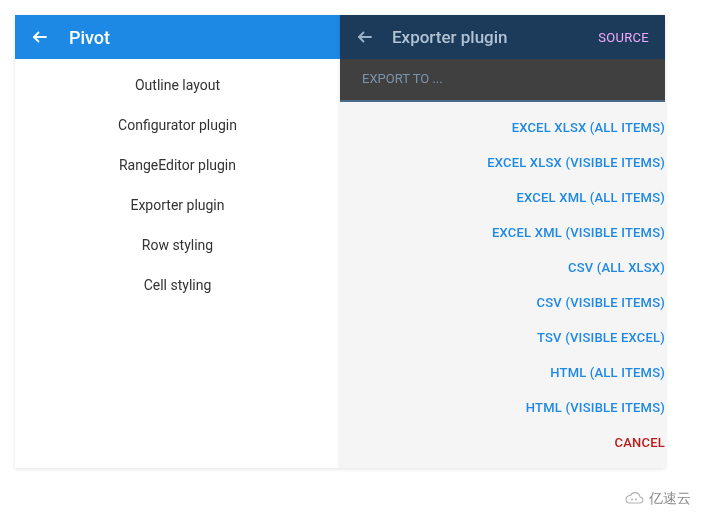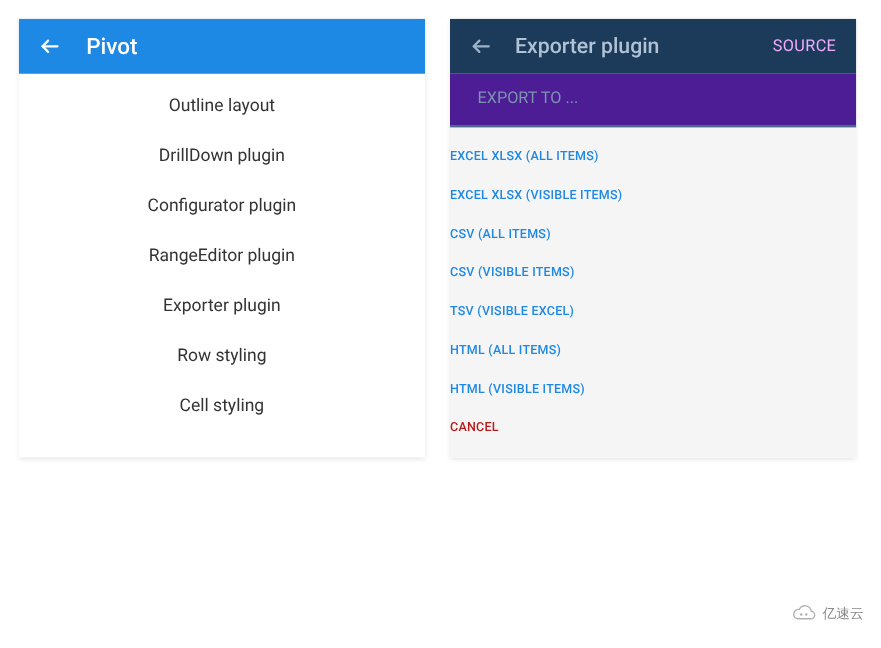--- a/index.html
+++ b/index.html
@@ -5,21 +5,20 @@
     * { box-sizing: border-box; margin: 0; padding: 0; }
     body {
       font-family: -apple-system, BlinkMacSystemFont, 'Segoe UI', Roboto, Arial, sans-serif;
       background: #fff;
       width: 705px;
       height: 518px;
       position: relative;
     }
     .container {
       display: flex;
-      gap: 20px;
       padding: 15px;
     }
     .panel {
       background: #fff;
       box-shadow: 0 1px 4px rgba(0,0,0,0.12);
       overflow: hidden;
     }
     .panel-left { width: 325px; }
     .panel-right { width: 325px; }
 
@@ -67,21 +66,21 @@
       color: #b0c2d4;
     }
     .header-right .source {
       font-size: 13px;
       font-weight: 400;
       letter-spacing: 0.3px;
       color: #f0abfc;
       cursor: pointer;
     }
     .subheader-right {
-      background: #4c1d95;
+      background: #404040;
       color: #7b95af;
       padding: 12px 16px 14px 22px;
       font-size: 13px;
       border-bottom: 2px solid #4a6a89;
     }
 
     
     .list-left {
       padding: 6px 0;
       text-align: center;
@@ -93,62 +92,61 @@
       cursor: pointer;
     }
 
     
     .list-right {
       padding: 8px 0;
       background: #f5f5f5;
     }
     .list-right .option {
       padding: 10px 0;
-      text-align: left;
-      font-size: 10px;
+      text-align: right;
+      font-size: 13px;
       font-weight: 500;
       color: #1e88e5;
       cursor: pointer;
       letter-spacing: 0.2px;
     }
     .list-right .cancel {
       color: #b91c1c;
     }
 
     
     .watermark {
       position: absolute;
       right: 14px;
-      bottom: 20px;
+      bottom: 10px;
       display: flex;
       align-items: center;
       gap: 4px;
       color: #888;
-      font-size: 11px;
+      font-size: 14px;
     }
     .watermark svg { opacity: 0.65; }
   </style>
 </head>
 <body>
 
 <div class="container">
 
   <div class="panel panel-left">
     <div class="header-left">
       <span class="back-arrow">
         <svg width="18" height="18" viewBox="0 0 24 24" fill="none" stroke="#fff" stroke-width="2.4" stroke-linecap="round" stroke-linejoin="round">
           <line x1="20" y1="12" x2="4" y2="12"></line>
           <polyline points="10 18 4 12 10 6"></polyline>
         </svg>
       </span>
       <span class="title">Pivot</span>
     </div>
     <div class="list-left">
       <div class="item">Outline layout</div>
-      <div class="item">DrillDown plugin</div>
       <div class="item">Configurator plugin</div>
       <div class="item">RangeEditor plugin</div>
       <div class="item">Exporter plugin</div>
       <div class="item">Row styling</div>
       <div class="item">Cell styling</div>
     </div>
   </div>
 
   <div class="panel panel-right">
     <div class="header-right">
@@ -160,21 +158,23 @@
           </svg>
         </span>
         <span class="title">Exporter plugin</span>
       </div>
       <span class="source">SOURCE</span>
     </div>
     <div class="subheader-right">EXPORT TO ...</div>
     <div class="list-right">
       <div class="option">EXCEL XLSX (ALL ITEMS)</div>
       <div class="option">EXCEL XLSX (VISIBLE ITEMS)</div>
-      <div class="option">CSV (ALL ITEMS)</div>
+      <div class="option">EXCEL XML (ALL ITEMS)</div>
+      <div class="option">EXCEL XML (VISIBLE ITEMS)</div>
+      <div class="option">CSV (ALL XLSX)</div>
       <div class="option">CSV (VISIBLE ITEMS)</div>
       <div class="option">TSV (VISIBLE EXCEL)</div>
       <div class="option">HTML (ALL ITEMS)</div>
       <div class="option">HTML (VISIBLE ITEMS)</div>
       <div class="option cancel">CANCEL</div>
     </div>
   </div>
 
 </div>
 

